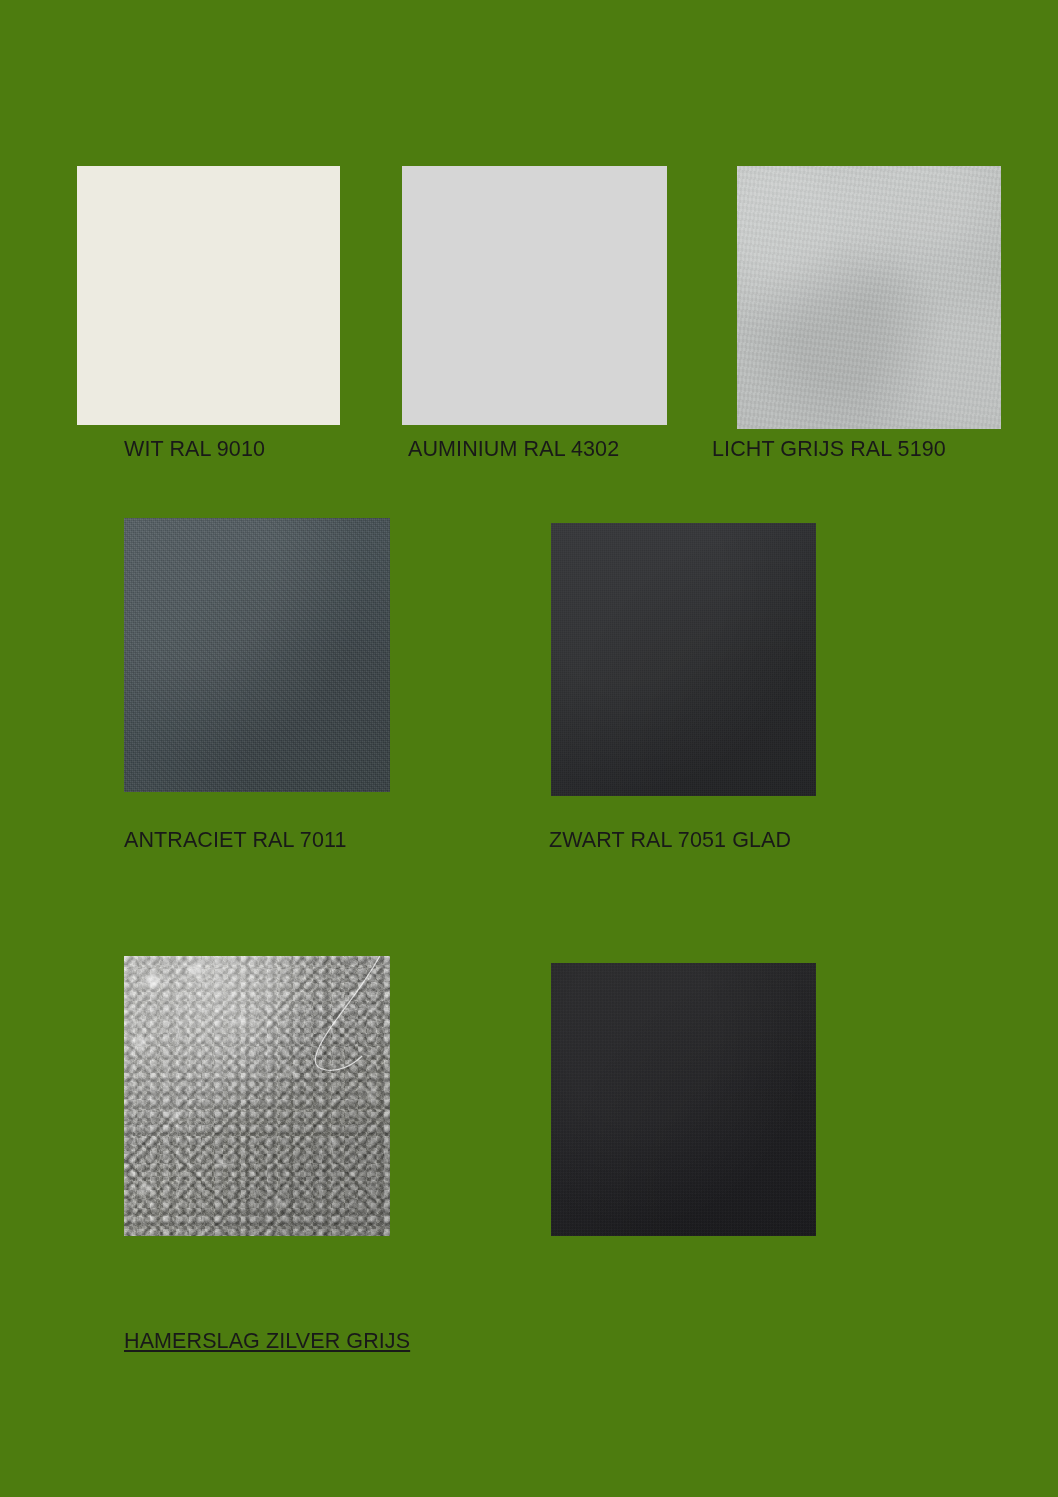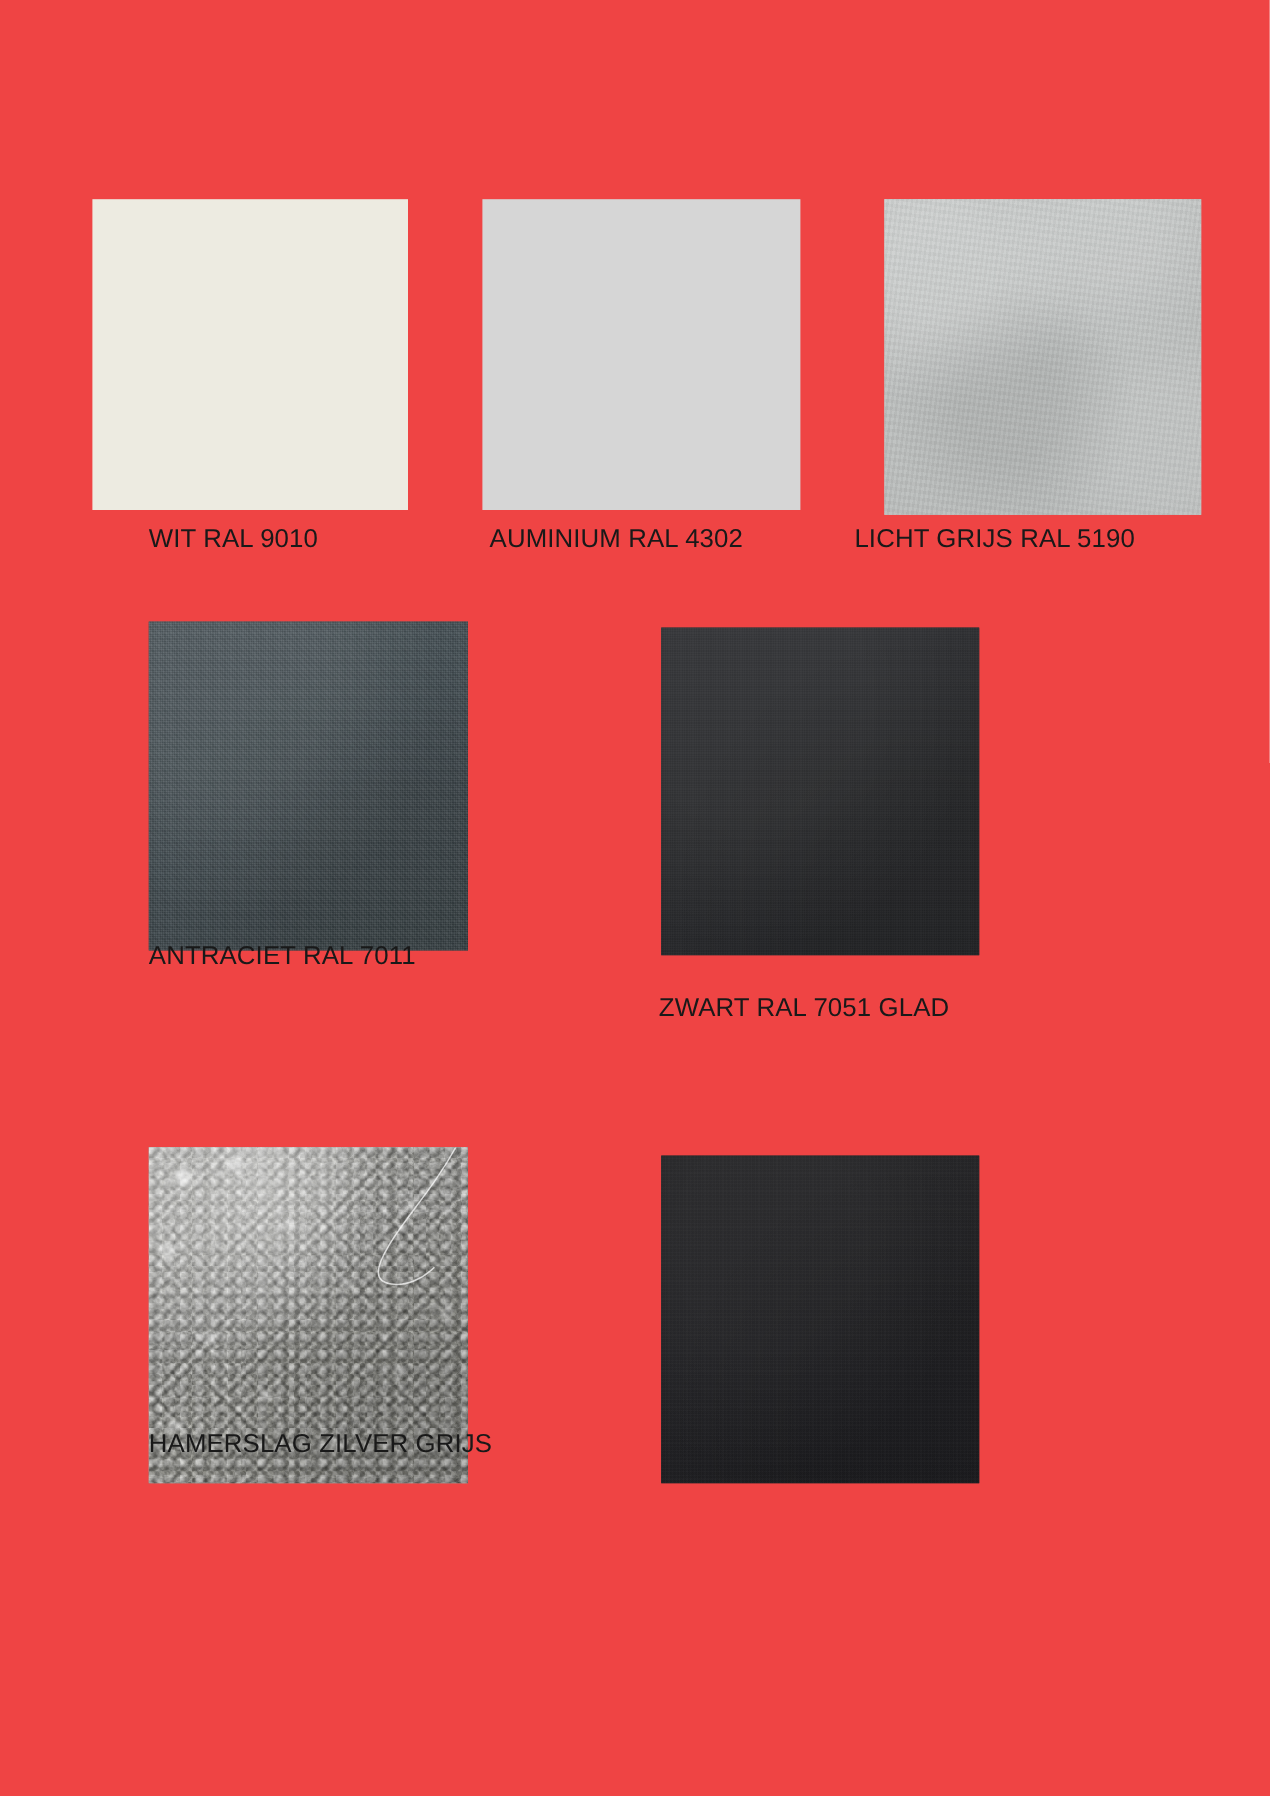--- a/index.html
+++ b/index.html
@@ -15,21 +15,21 @@
     position: relative;
     overflow: hidden;
     font-family: "Liberation Sans", sans-serif;
     color: #1a1a1a;
     -webkit-font-smoothing: antialiased;
   }
 
   .sheet {
     position: absolute;
     inset: 0;
-    background: #ef4444;
+    background: #4d7c0f;
   }
 
   
   .swatch-cell {
     position: absolute;
   }
   .swatch {
     position: absolute;
     left: 0;
     top: 0;
@@ -53,28 +53,28 @@
   #cell-lichtgrijs { left: 737px; top: 166px; width: 264px; height: 263px; }
 
   #label-wit        { left: 124px; top: 437px; }
   #label-aluminium  { left: 408px; top: 437px; }
   #label-lichtgrijs { left: 712px; top: 437px; }
 
   
   #cell-antraciet { left: 124px; top: 518px; width: 266px; height: 274px; }
   #cell-zwartglad { left: 551px; top: 523px; width: 265px; height: 273px; }
 
-  #label-antraciet { left: 124px; top: 784px; text-align: center; }
+  #label-antraciet { left: 124px; top: 828px; text-align: center; }
   #label-zwartglad { left: 549px; top: 828px; }
 
   
   #cell-hamerslag      { left: 124px; top: 956px; width: 266px; height: 280px; }
   #cell-zwartstructuur { left: 551px; top: 963px; width: 265px; height: 273px; }
 
-  #label-hamerslag      { left: 124px; top: 1191px; }
+  #label-hamerslag      { left: 124px; top: 1329px; text-decoration: underline; }
   #label-zwartstructuur { left: 540px; top: 1256px; }
 
   
 
   
   .finish-flat-wit {
     background: #edebe1;
   }
 
   

